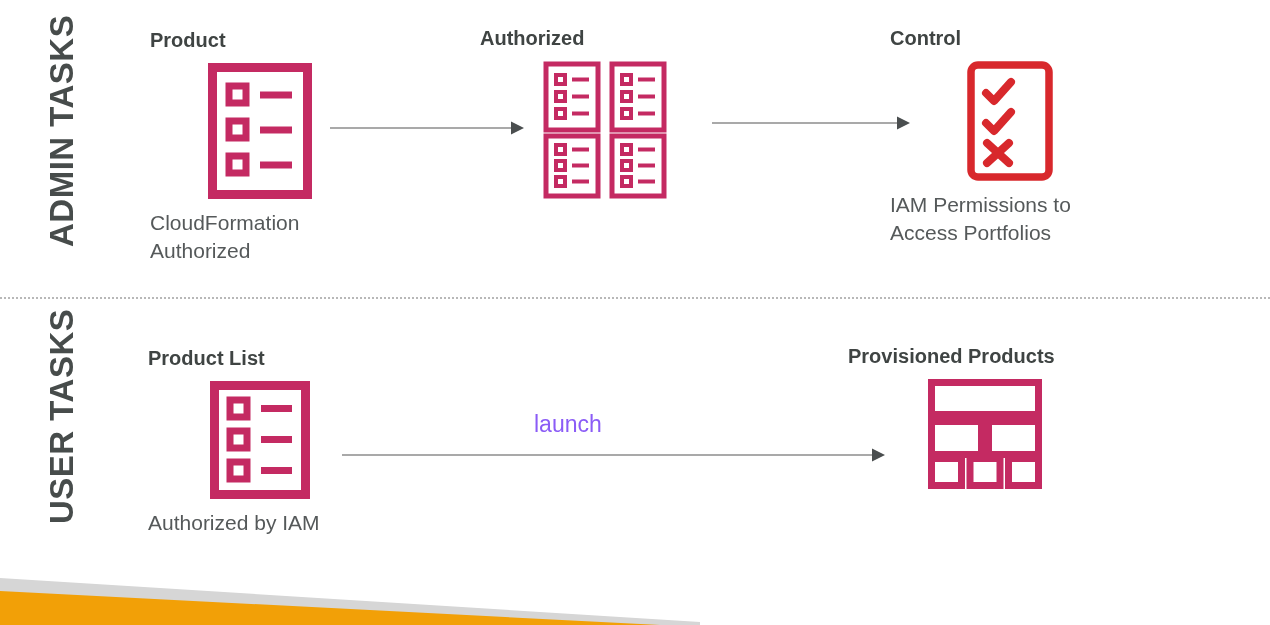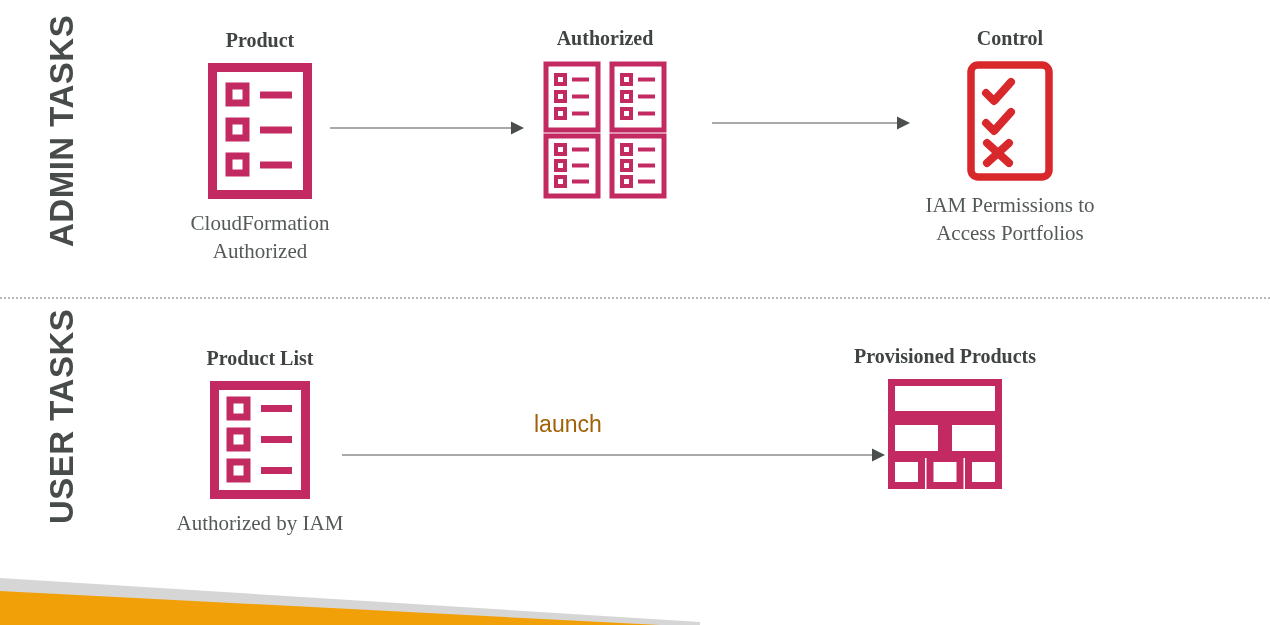--- a/index.html
+++ b/index.html
@@ -50,22 +50,20 @@
     left: 0;
     top: 297px;
     width: 1270px;
     height: 0;
     border-top: 2px dotted #b8b8b8;
   }
 
   
   .node {
     position: absolute;
-    text-align: center;
-    font-family: Liberation Serif, serif;
   }
   .node-title {
     font-size: 20px;
     font-weight: bold;
     color: #3F4443;
     line-height: 1.25;
     margin-bottom: 10px;
   }
   .node-caption {
     font-size: 21px;
@@ -81,21 +79,21 @@
     align-items: center;
   }
 
   
   .arrow {
     position: absolute;
   }
   .arrow-label {
     position: absolute;
     font-size: 23px;
-    color: #a16207;
+    color: #8b5cf6;
     white-space: nowrap;
   }
 
   
   #deco {
     position: absolute;
     left: 0;
     bottom: 0;
     width: 720px;
     height: 60px;
@@ -255,21 +253,21 @@
 
   <div class="arrow-label" style="left:534px; top:411px;">launch</div>
 
   <div class="arrow" style="left:342px; top:445px;">
     <svg width="545" height="20" viewBox="0 0 545 20" aria-hidden="true">
       <line x1="0" y1="10" x2="532" y2="10" stroke="#A9A9A9" stroke-width="2.2"></line>
       <polygon points="530,3.5 543,10 530,16.5" fill="#4A4E4F"></polygon>
     </svg>
   </div>
 
-  <div class="node" style="left:808px; top:344px; width:274px;">
+  <div class="node" style="left:848px; top:344px; width:274px;">
     <div class="node-title">Provisioned Products</div>
     <div class="icon-wrap">
       <svg width="114" height="110" viewBox="0 0 114 110" aria-hidden="true">
         <g fill="#ffffff" stroke="#C42A62" stroke-width="7">
 
           <rect x="3.5" y="3.5" width="107" height="32"></rect>
 
           <rect x="3.5" y="42.5" width="50" height="33"></rect>
           <rect x="60.5" y="42.5" width="50" height="33"></rect>
 

